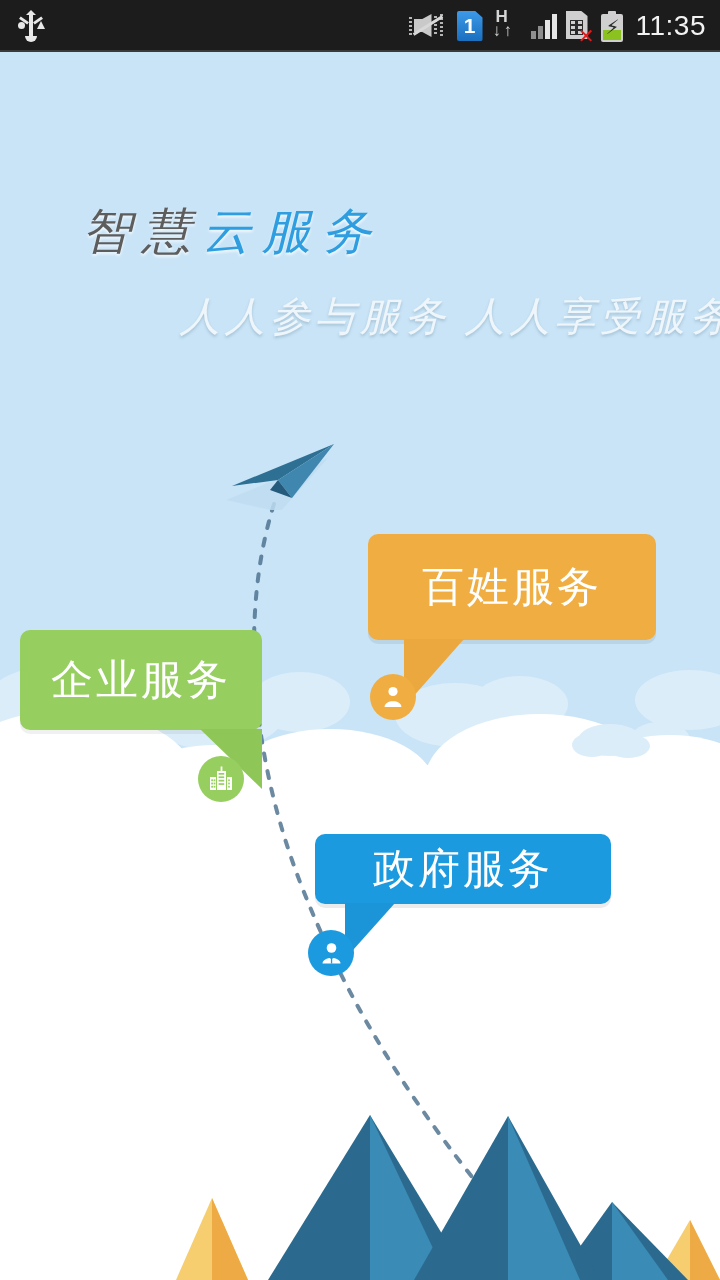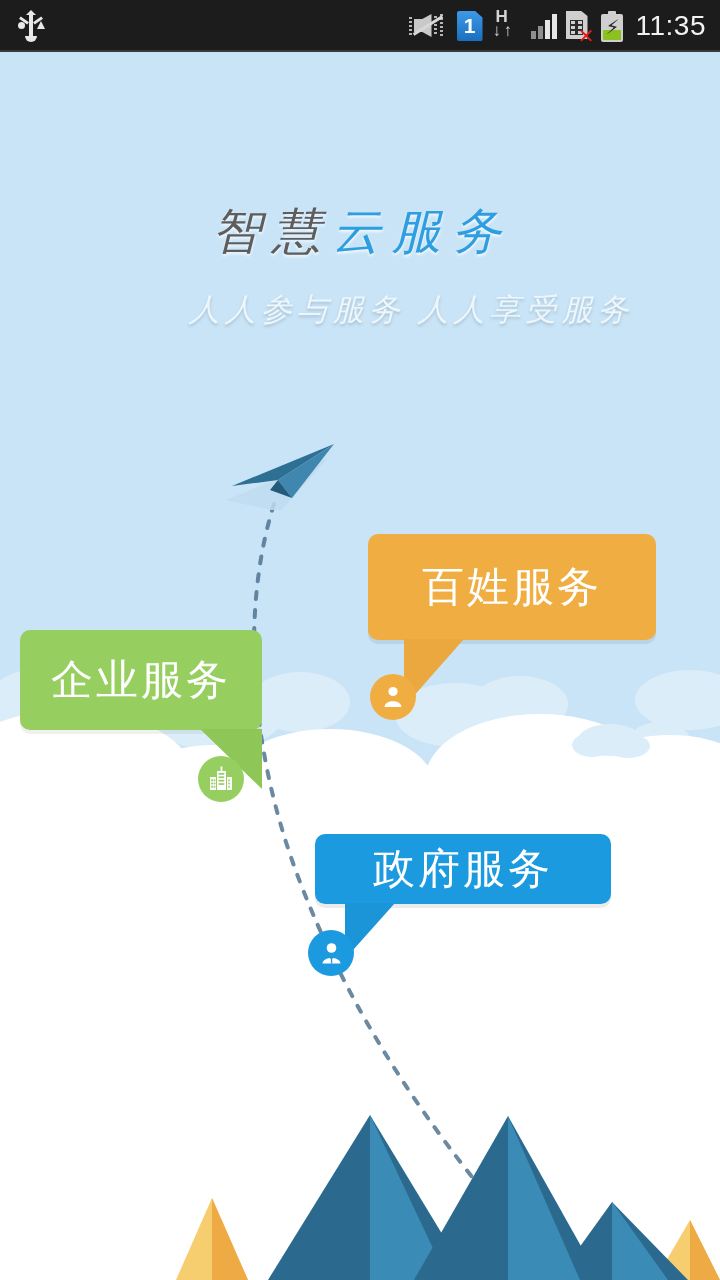--- a/index.html
+++ b/index.html
@@ -61,27 +61,27 @@
   .bat-ico .shell{position:absolute;left:0;top:3px;width:22px;height:28px;background:#cfcfcf;border-radius:2px;}
   .bat-ico .cap{position:absolute;left:7px;top:0;width:8px;height:4px;background:#cfcfcf;border-radius:1px;}
   .bat-ico .fill{position:absolute;left:2px;bottom:2px;width:18px;height:10px;background:#8bc220;}
   .bat-ico .bolt{position:absolute;left:5px;top:6px;color:#2a2a2a;font-size:20px;line-height:20px;}
 
   .clock{color:#f2f2f2;font-size:28px;letter-spacing:0.5px;margin-left:4px;}
 
   
   .sky{position:absolute;left:0;top:52px;width:720px;height:1228px;background:#c9e4f7;overflow:hidden;}
 
-  .headline{position:absolute;left:82px;top:147px;width:560px;text-align:center;}
+  .headline{position:absolute;left:82px;top:147px;width:560px;}
   .title{font-family:"Liberation Serif","DejaVu Serif",serif;font-size:49px;letter-spacing:11px;
          white-space:nowrap;font-style:italic;text-shadow:0 2px 3px rgba(255,255,255,.85);}
   .title .dk{color:#5d5d5d;}
   .title .bl{color:#2f9ee0;}
   .subtitle{margin-top:24px;margin-left:98px;font-family:"Liberation Serif","DejaVu Serif",serif;
-            font-size:31px;letter-spacing:5px;color:#eef6fb;white-space:nowrap;font-style:italic;
+            font-size:40px;letter-spacing:5px;color:#eef6fb;white-space:nowrap;font-style:italic;
             text-shadow:0 2px 3px rgba(120,150,170,.45);}
 
   
   .plane{position:absolute;left:226px;top:388px;width:120px;height:70px;}
 
   
   .trail{position:absolute;left:0;top:0;width:720px;height:1228px;pointer-events:none;}
 
   
   .clouds{position:absolute;left:0;top:0;width:720px;height:1228px;}

